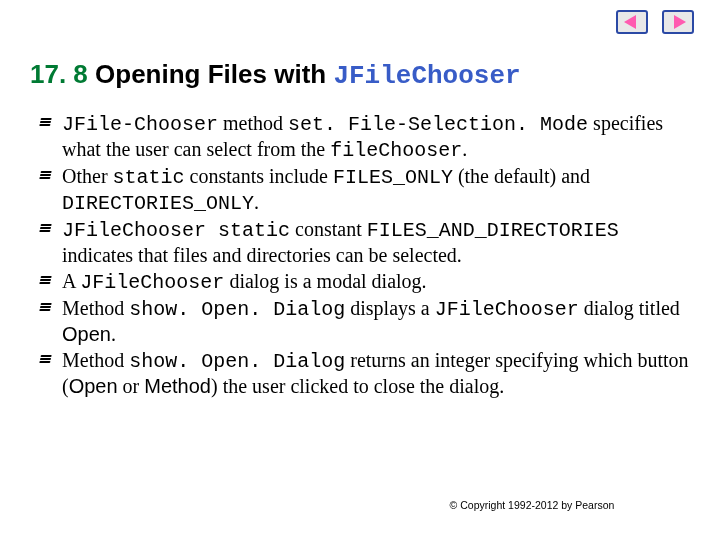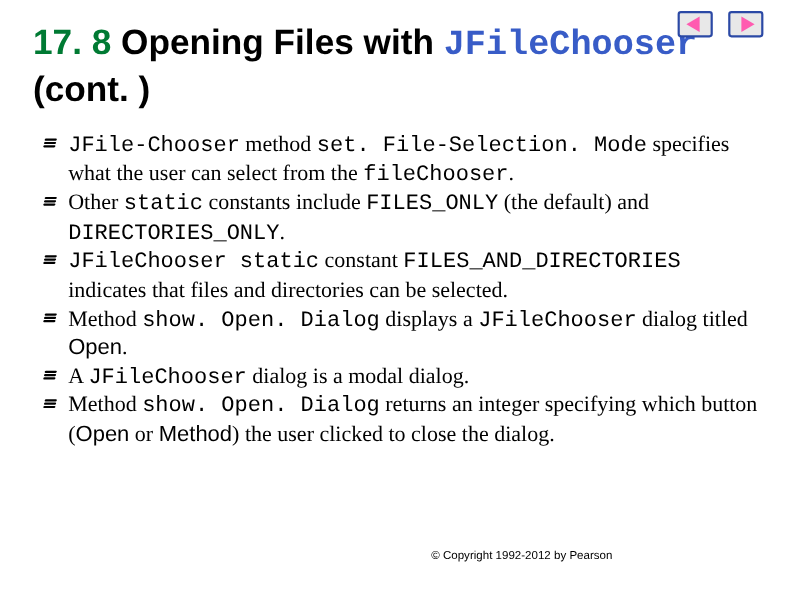--- a/index.html
+++ b/index.html
@@ -15,23 +15,24 @@
   .slide {
     position: relative;
     width: 720px;
     height: 540px;
     box-sizing: border-box;
     padding: 18px 30px 0 30px;
   }
   .title-row {
     font-family: Verdana, Arial, sans-serif;
     font-weight: 700;
-    font-size: 32px;
+    font-size: 26px;
     line-height: 1.25;
     color: #000;
+    margin-top: 40px;
   }
   .sec-num { color: #007a33; }
   .jfc-title {
     font-family: "Courier New", Courier, monospace;
     color: #385CC7;
     font-weight: 700;
   }
   .body {
     margin-top: 18px;
   }
@@ -76,21 +77,21 @@
     background: #e8e8e8;
     position: relative;
     box-sizing: border-box;
   }
   .nav-btn svg { position:absolute; left:0; top:0; }
   .footer {
     position: absolute;
     bottom: 28px;
     right: 48px;
     width: 280px;
-    text-align: left;
+    text-align: center;
     font-family: Verdana, Arial, sans-serif;
     font-size: 10.5px;
     line-height: 1.35;
     color: #000;
   }
 </style>
 </head>
 <body>
 
 <div class="slide">
@@ -103,30 +104,29 @@
     </div>
     <div class="nav-btn">
       <svg width="28" height="20" viewBox="0 0 28 20">
         <polygon points="10,3 22,10 10,17" fill="#FF5BB0"></polygon>
       </svg>
     </div>
   </div>
 
   <div class="title-row">
     <span class="sec-num">17. 8</span><span> Opening Files with </span><span class="jfc-title">JFileChooser</span><br>
-    <span>(cont. )</span>
   </div>
 
   <div class="body">
     <ul class="bullets" id="bullets">
         <li><span class="mono">JFile-Chooser</span><span> method </span><span class="mono">set. File-Selection. Mode</span><span> specifies what the user can select from the </span><span class="mono">fileChooser</span><span>.</span></li>
         <li><span>Other </span><span class="mono">static</span><span> constants include </span><span class="mono">FILES_ONLY</span><span> (the default) and </span><span class="mono">DIRECTORIES_ONLY</span><span>.</span></li>
         <li><span class="mono">JFileChooser static</span><span> constant </span><span class="mono">FILES_AND_DIRECTORIES</span><span> indicates that files and directories can be selected.</span></li>
+        <li><span>A </span><span class="mono">JFileChooser</span><span> dialog is a modal dialog.</span></li>
         <li><span>Method </span><span class="mono">show. Open. Dialog</span><span> displays a </span><span class="mono">JFileChooser</span><span> dialog titled </span><span class="sans">Open</span><span>.</span></li>
-        <li><span>A </span><span class="mono">JFileChooser</span><span> dialog is a modal dialog.</span></li>
         <li><span>Method </span><span class="mono">show. Open. Dialog</span><span> returns an integer specifying which button (</span><span class="sans">Open</span><span> or </span><span class="sans">Method</span><span>) the user clicked to close the dialog.</span></li>
       </ul>
   </div>
 
   <div class="footer">
     <span>© Copyright 1992-2012 by Pearson</span><br>
   </div>
 
 </div>
 

